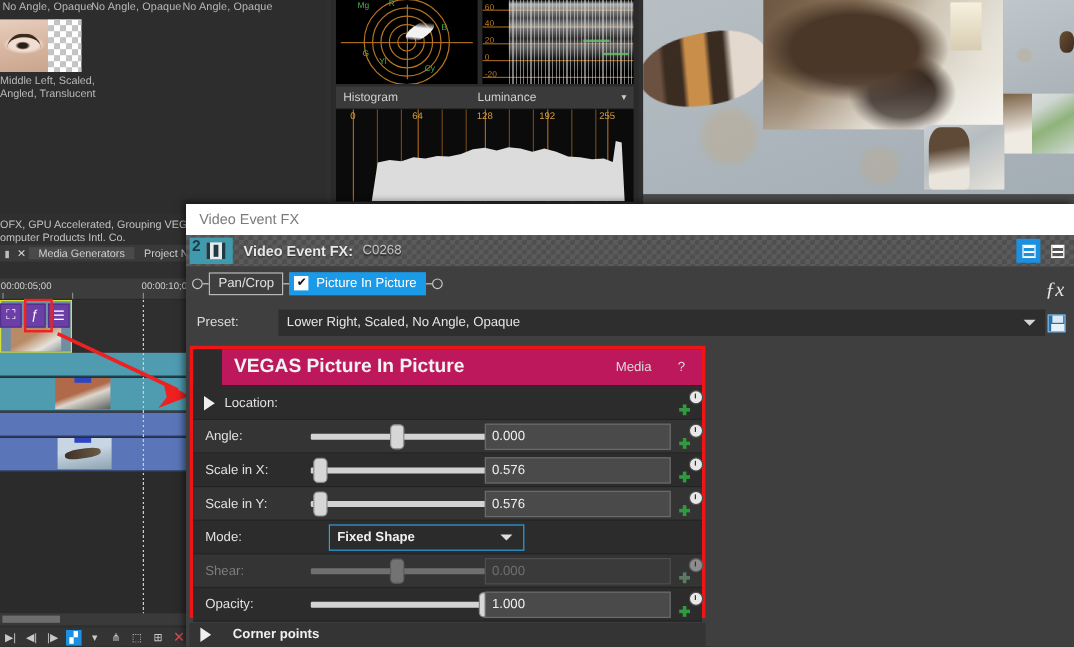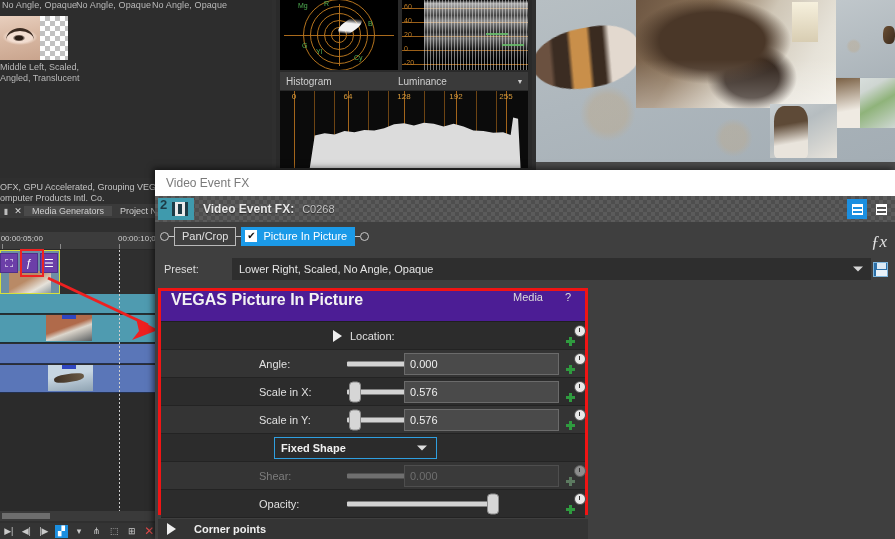--- a/index.html
+++ b/index.html
@@ -418,38 +418,38 @@
     font-size: 17px; color: #e2e2e2;
   }
 
   
   .pip-panel {
     position: absolute; left: 3px; top: 118px; width: 430px; height: 227px;
     background: #2c2c2c;
     border: 3px solid #f01414;
   }
   .pip-title-row {
-    position: relative; height: 31px; background: #4c1d95;
-    display: flex; align-items: flex-start;
+    position: relative; height: 31px; background: #be185d;
+    display: flex; align-items: center;
     border-bottom: 1px solid #1f1f1f;
+    margin-left: 24px;
   }
   .pip-title-row .pt-title {
     margin-left: 10px; font-size: 16px; font-weight: bold; color: #f2f2f2;
   }
   .pip-title-row .pt-about {
     position: absolute; right: 42px; font-size: 11px; color: #dcdcdc;
   }
   .pip-title-row .pt-help {
     position: absolute; right: 14px; font-size: 11px; color: #dcdcdc;
   }
 
   .param-row {
     position: relative; height: 28px; display: flex; align-items: center;
     border-bottom: 1px solid #232323;
-    justify-content: center;
   }
   .param-row.alt { background: #343434; }
   .param-row.dark { background: #2c2c2c; }
 
   .expander {
     width: 26px; display: flex; align-items: center; justify-content: center;
   }
   .tri {
     width: 0; height: 0; border-top: 6px solid transparent; border-bottom: 6px solid transparent;
     border-left: 9px solid #efefef;
@@ -834,20 +834,23 @@
           <span class="kf-plus"></span>
         </span>
       </div>
 
       <div class="param-row dark">
         <span class="p-label wide">Opacity:</span>
         <span class="slider-wrap">
           <span class="slider-track"></span>
           <span class="slider-thumb" style="left:97%"></span>
         </span>
+        <span class="val-box">
+          <span class="v">1.000</span>
+        </span>
         <span class="kf-btn">
           <span class="kf-clock"></span>
           <span class="kf-plus"></span>
         </span>
       </div>
     </div>
 
     <div class="corner-row">
       <span class="expander">
         <span class="tri"></span>

